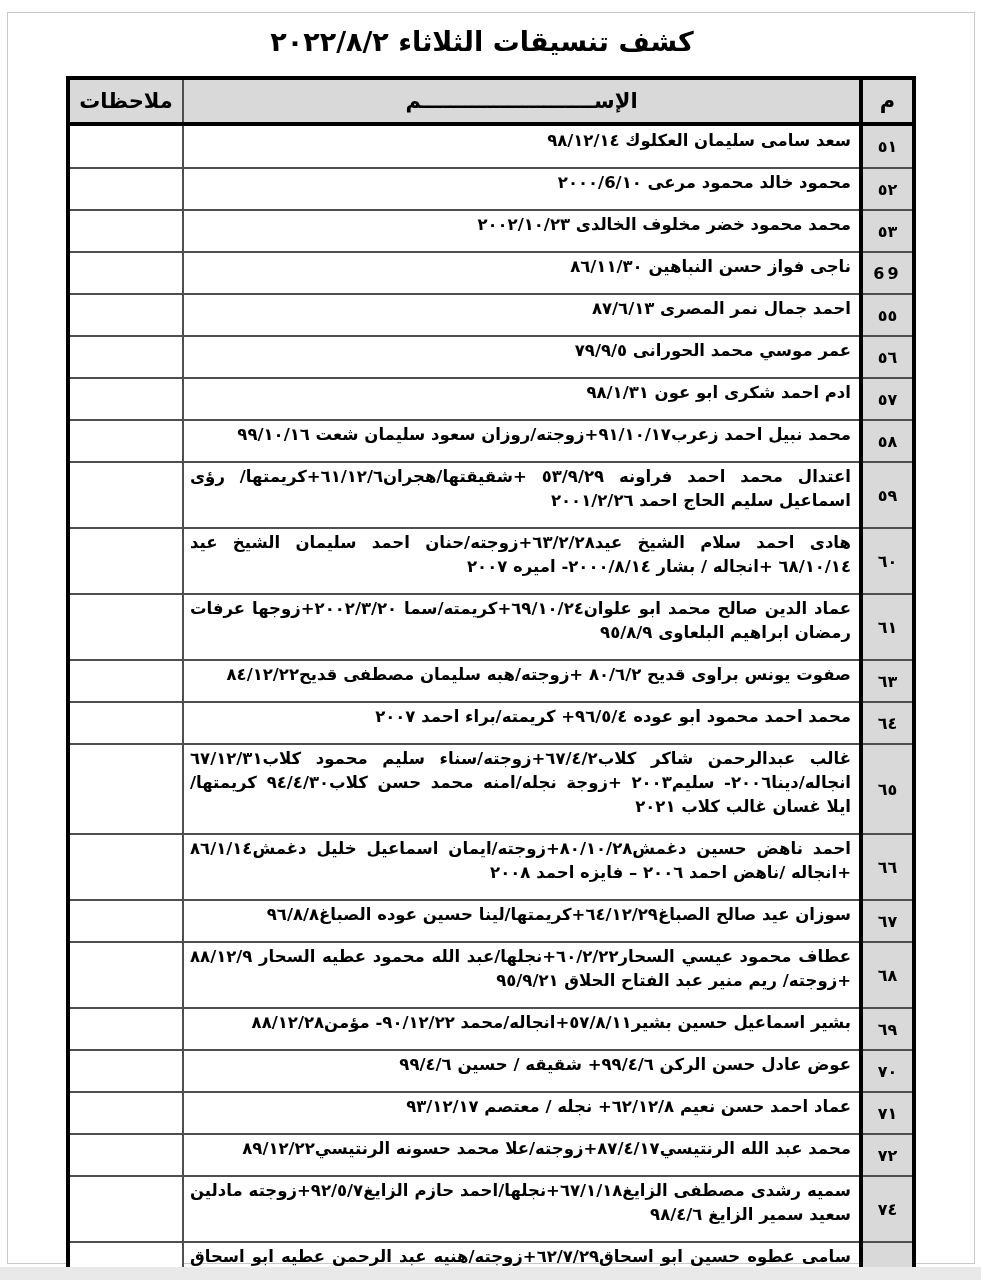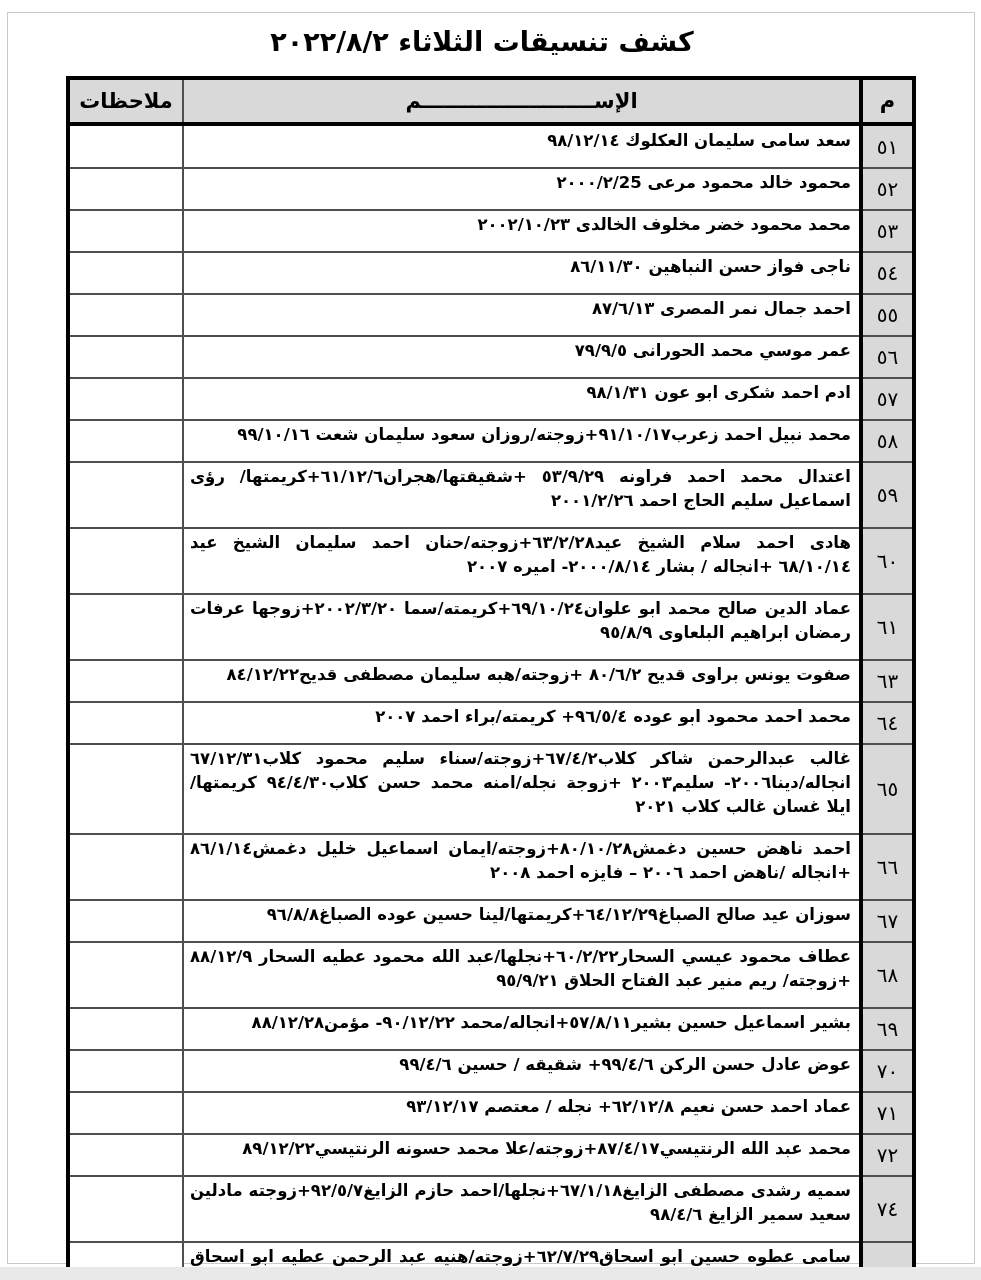--- a/index.html
+++ b/index.html
@@ -56,21 +56,21 @@
   }
   col.c-serial{width:53px;}
   col.c-name{width:678px;}
   col.c-notes{width:115px;}
   th.serial,td.serial{
     border-left:4px solid var(--border-dark);
     text-align:center;
   }
   td.serial{
     background:var(--header-bg);
-    font-size:20px;font-weight:normal;
+    font-size:16px;font-weight:bold;
     letter-spacing:3px;
   }
   td.name{
     font-size:16.5px;font-weight:bold;
     text-align:justify;
     padding:2px 8px 14px 6px;
     line-height:24px;
   }
   td.notes{background:#ffffff;}
 </style>
@@ -95,30 +95,30 @@
     </tr>
   </thead>
   <tbody id="rows">
       <tr style="height: 44px;">
         <td class="serial">٥١</td>
         <td class="name">سعد سامى سليمان العكلوك ٩٨/١٢/١٤</td>
         <td class="notes"></td>
       </tr>
       <tr style="height: 35px;">
         <td class="serial">٥٢</td>
-        <td class="name">محمود خالد محمود مرعى ٢٠٠٠/٢/25</td>
+        <td class="name">محمود خالد محمود مرعى ٢٠٠٠/6/١٠</td>
         <td class="notes"></td>
       </tr>
       <tr style="height: 35px;">
         <td class="serial">٥٣</td>
         <td class="name">محمد محمود خضر مخلوف الخالدى ٢٠٠٢/١٠/٢٣</td>
         <td class="notes"></td>
       </tr>
       <tr style="height: 35px;">
-        <td class="serial">٥٤</td>
+        <td class="serial">69</td>
         <td class="name">ناجى فواز حسن النباهين ٨٦/١١/٣٠</td>
         <td class="notes"></td>
       </tr>
       <tr style="height: 35px;">
         <td class="serial">٥٥</td>
         <td class="name">احمد جمال نمر المصرى ٨٧/٦/١٣</td>
         <td class="notes"></td>
       </tr>
       <tr style="height: 35px;">
         <td class="serial">٥٦</td>

